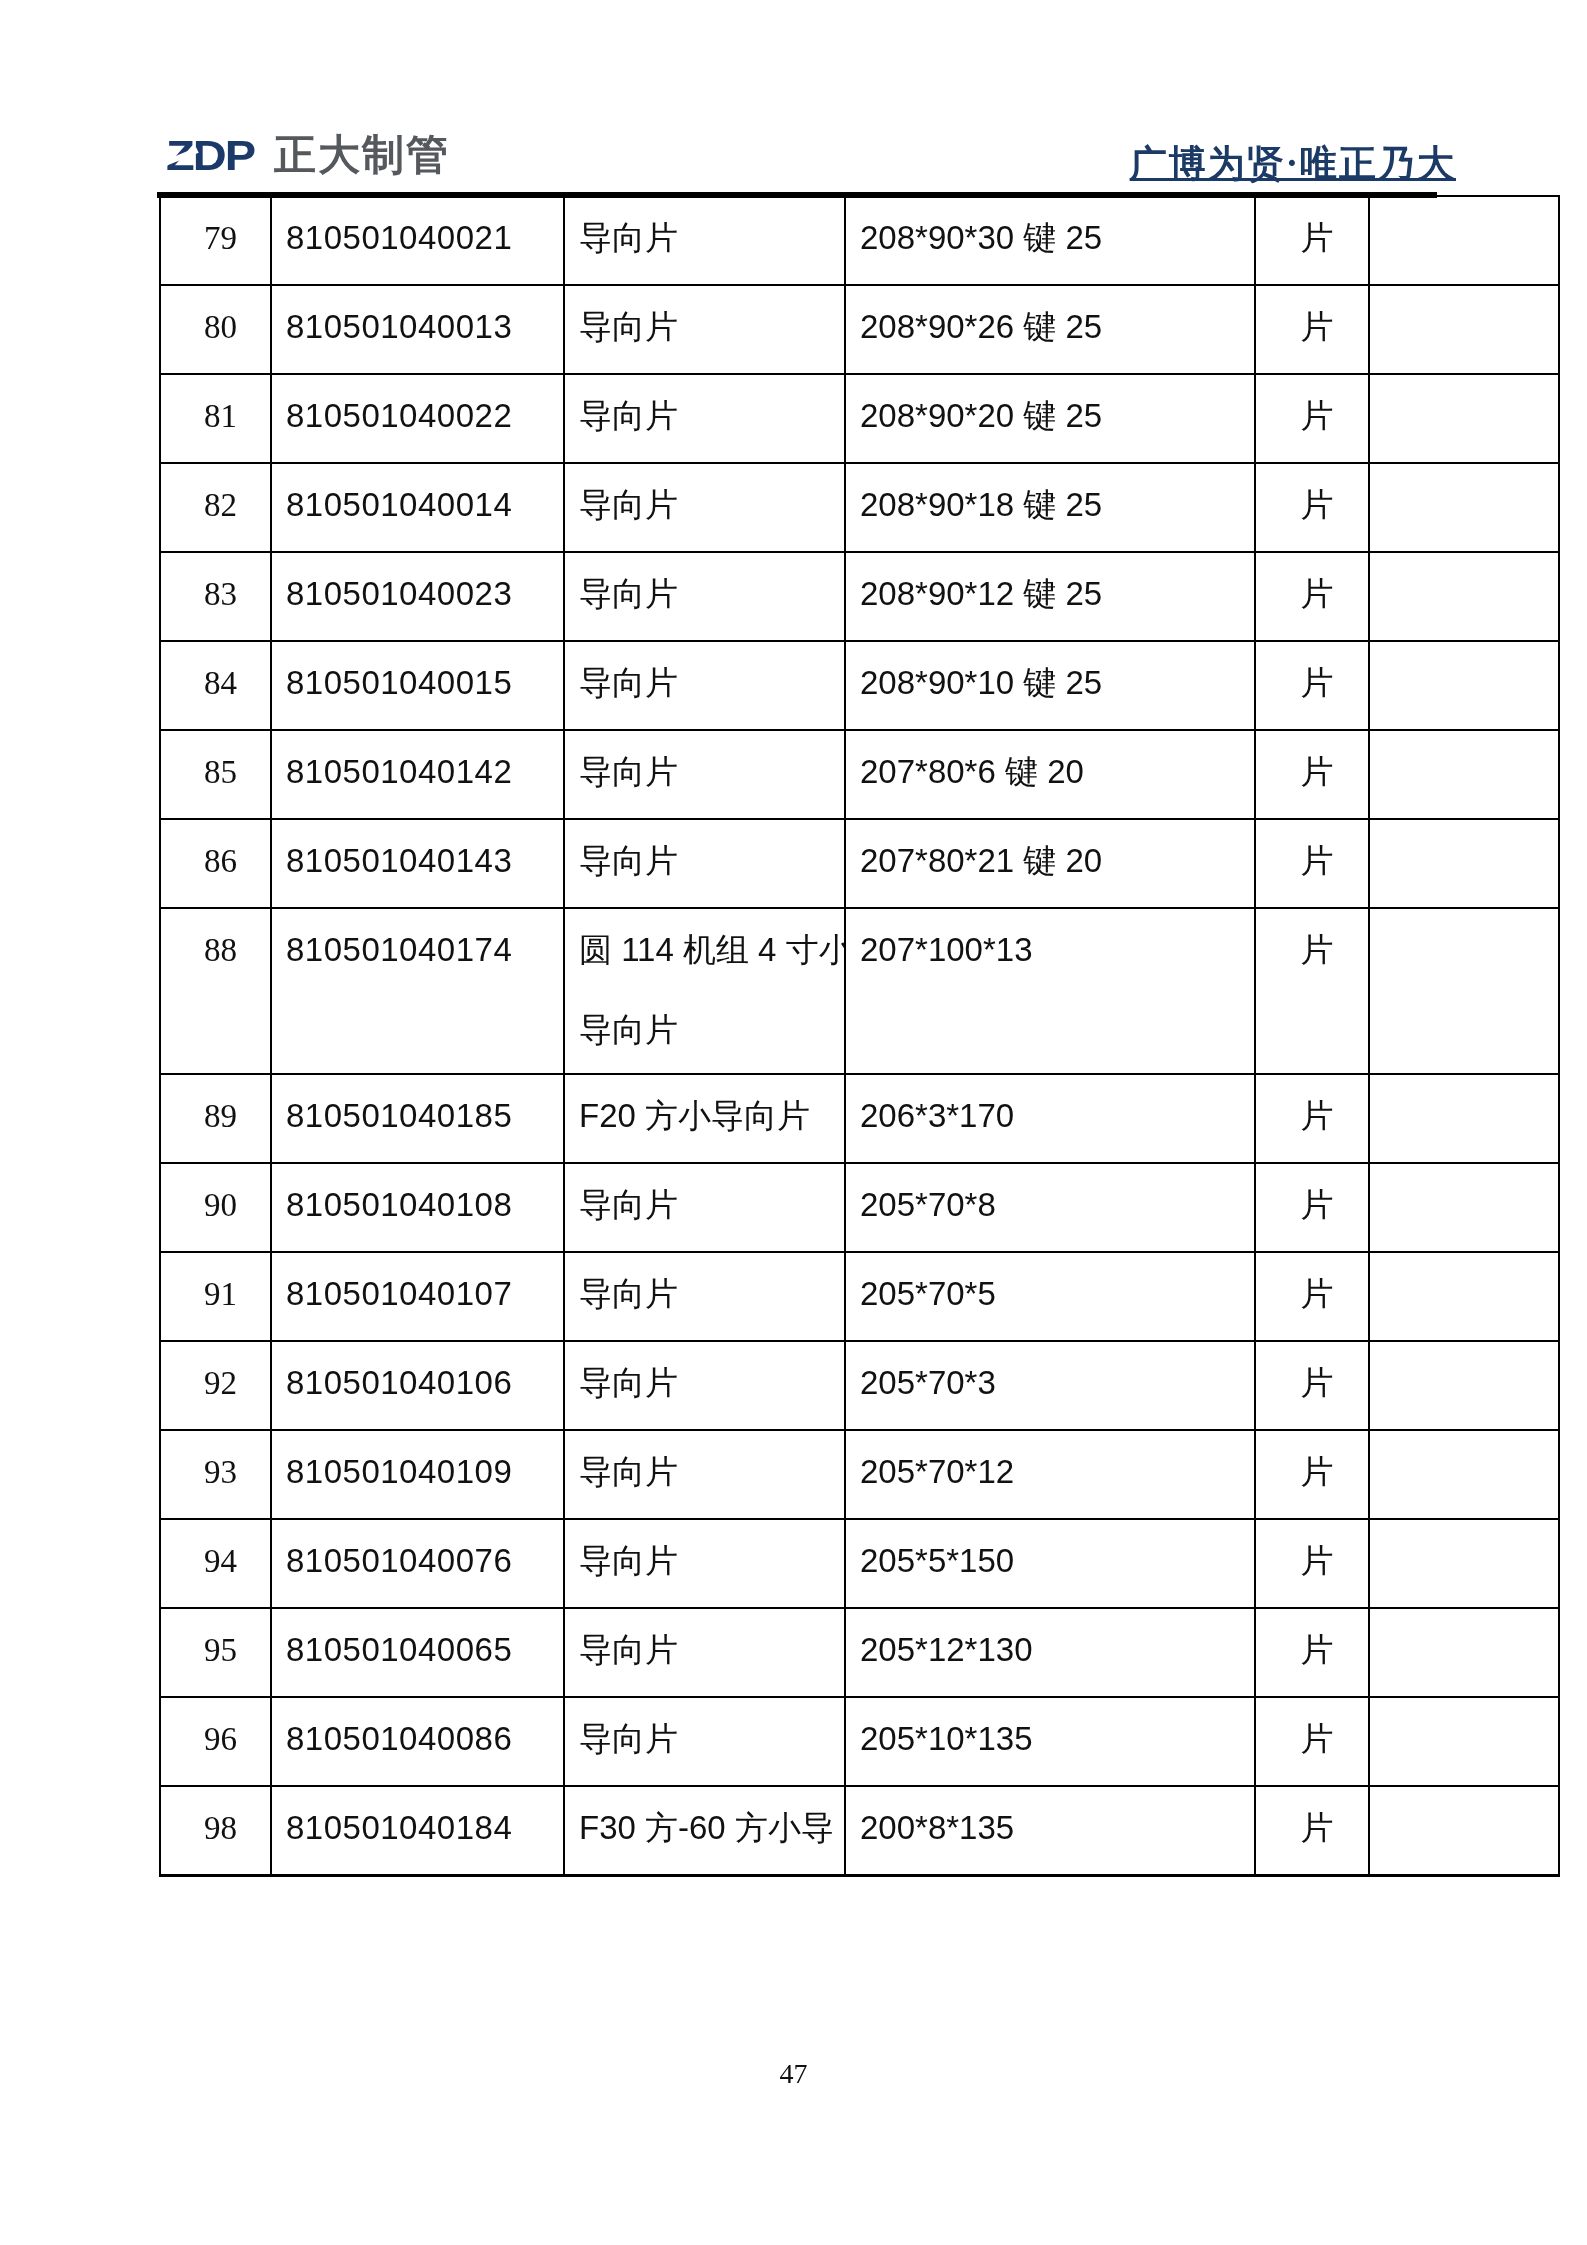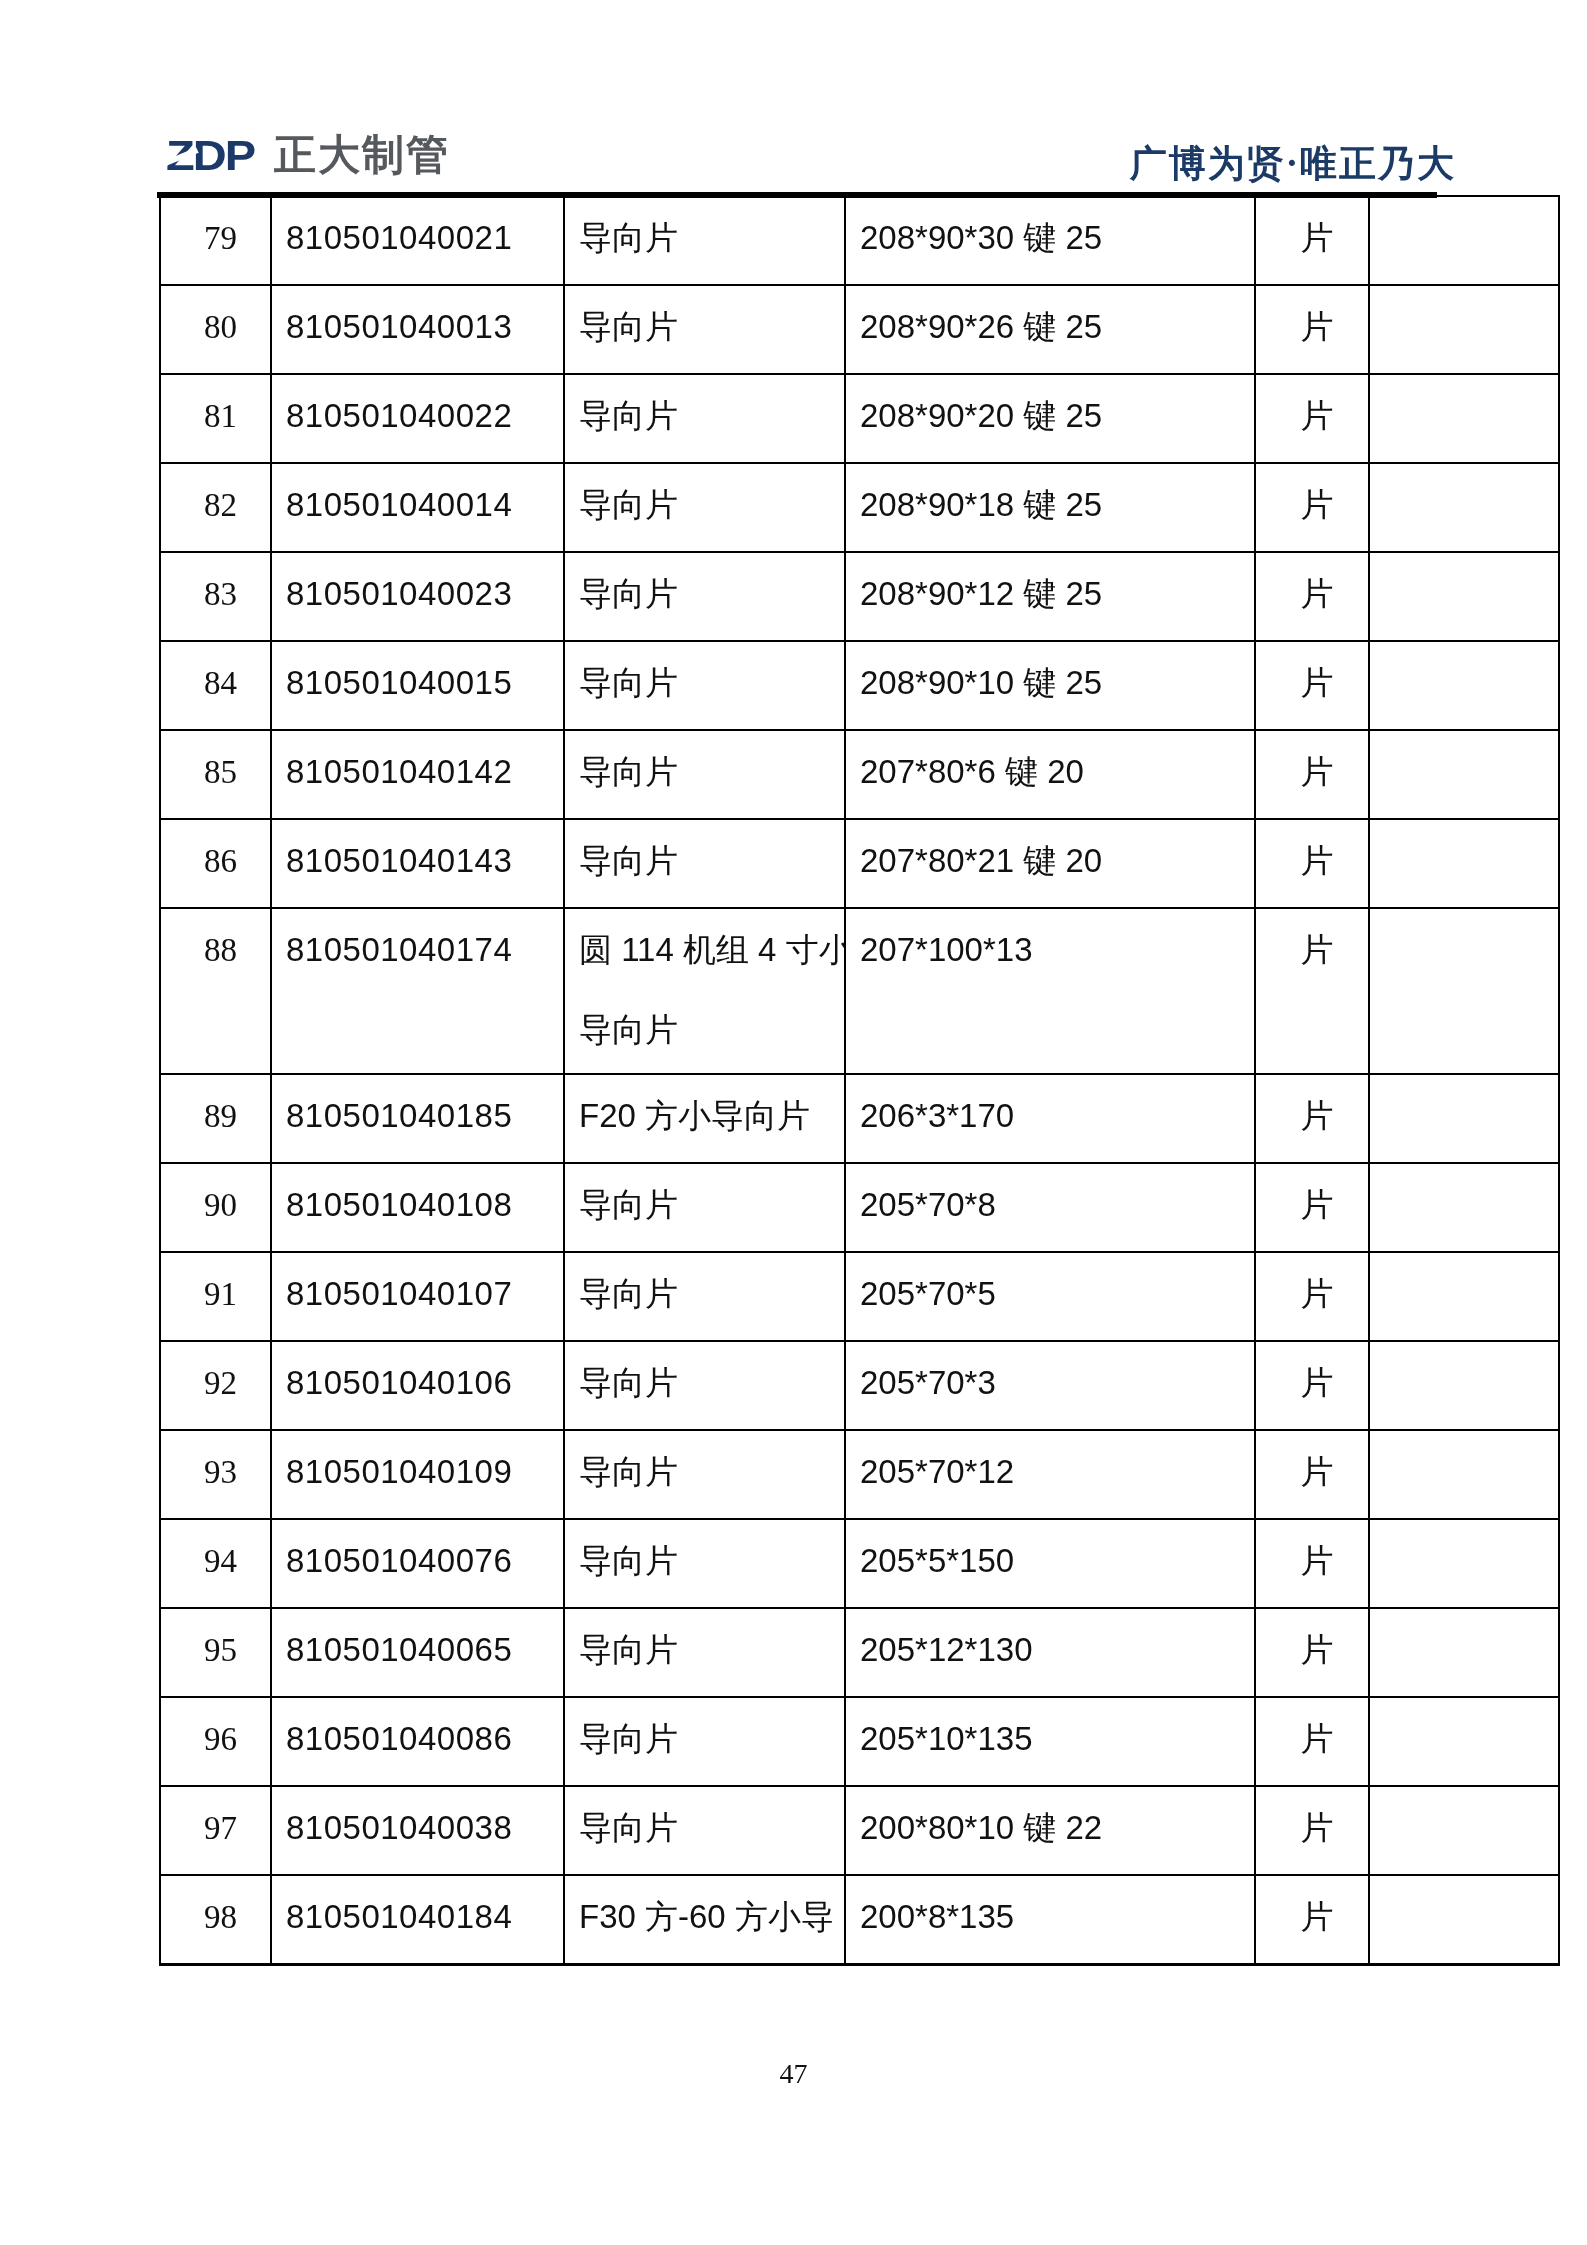--- a/index.html
+++ b/index.html
@@ -46,20 +46,21 @@
     letter-spacing: 2px;
   }
   .motto {
     position: absolute;
     right: 159px; top: 139px;
     font-family: "Liberation Serif", serif;
     font-weight: 700;
     font-size: 37px;
     letter-spacing: 2px;
     white-space: nowrap;
+    text-decoration: underline;
   }
 
   
   .table-wrap { position: absolute; left: 159px; top: 195px; width: 1399px; }
   
   .topbar {
     position: absolute; left: -2px; top: -3px;
     width: 1280px; height: 6px;
     background: #000000;
     z-index: 2;
@@ -269,28 +270,20 @@
         </tr>
         <tr class="row">
           <td class="c-no">96</td>
           <td class="c-code">810501040086</td>
           <td class="c-name">导向片</td>
           <td class="c-spec">205*10*135</td>
           <td class="c-unit">片</td>
           <td class="c-note"></td>
         </tr>
         <tr class="row">
-          <td class="c-no">97</td>
-          <td class="c-code">810501040038</td>
-          <td class="c-name">导向片</td>
-          <td class="c-spec">200*80*10 键 22</td>
-          <td class="c-unit">片</td>
-          <td class="c-note"></td>
-        </tr>
-        <tr class="row">
           <td class="c-no">98</td>
           <td class="c-code">810501040184</td>
           <td class="c-name">F30 方-60 方小导</td>
           <td class="c-spec">200*8*135</td>
           <td class="c-unit">片</td>
           <td class="c-note"></td>
         </tr>
       </tbody>
     </table>
   </div>

